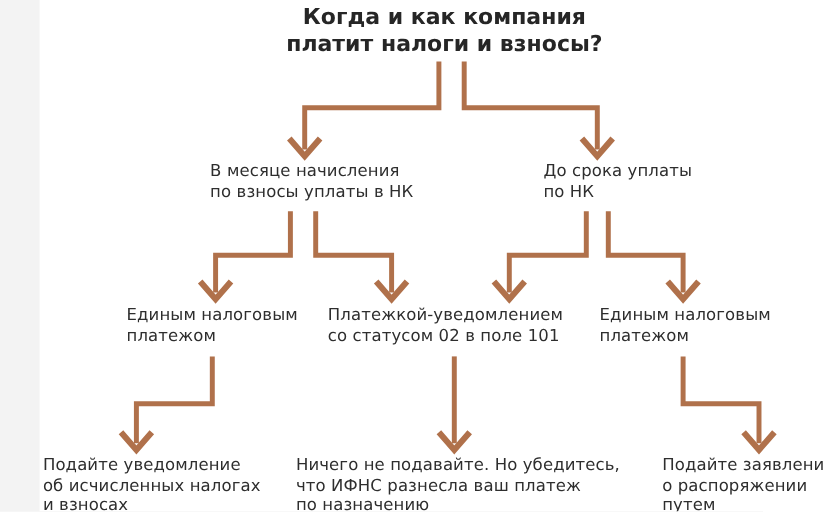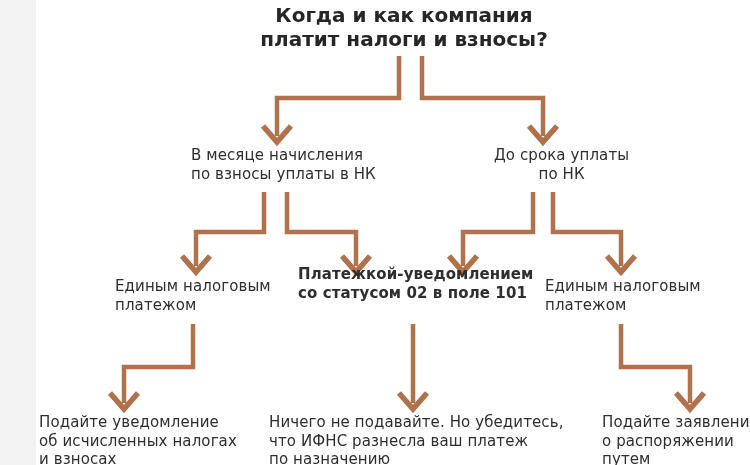--- a/index.html
+++ b/index.html
@@ -33,23 +33,23 @@
   }
   .node {
     position: absolute;
     font-size: 15px;
     line-height: 18.5px;
     font-weight: 500;
     white-space: pre-line;
     letter-spacing: 0.1px;
   }
   .n-timing-accrual   { left: 155px; top: 146px; }
-  .n-timing-deadline  { left: 458px; top: 146px; text-align: center; }
+  .n-timing-deadline  { left: 458px; top: 146px; }
   .n-method-enp-left  { left: 79px;  top: 277px; }
-  .n-method-notice    { left: 262px; top: 265px; font-weight: bold; }
+  .n-method-notice    { left: 262px; top: 277px; }
   .n-method-enp-right { left: 509px; top: 277px; }
   .n-action-notify    { left: 3px;   top: 413px; }
   .n-action-nothing   { left: 233px; top: 413px; }
   .n-action-apply     { left: 566px; top: 413px; }
   svg.arrows {
     position: absolute;
     left: 0; top: 0;
     width: 750px; height: 465px;
     pointer-events: none;
   }

